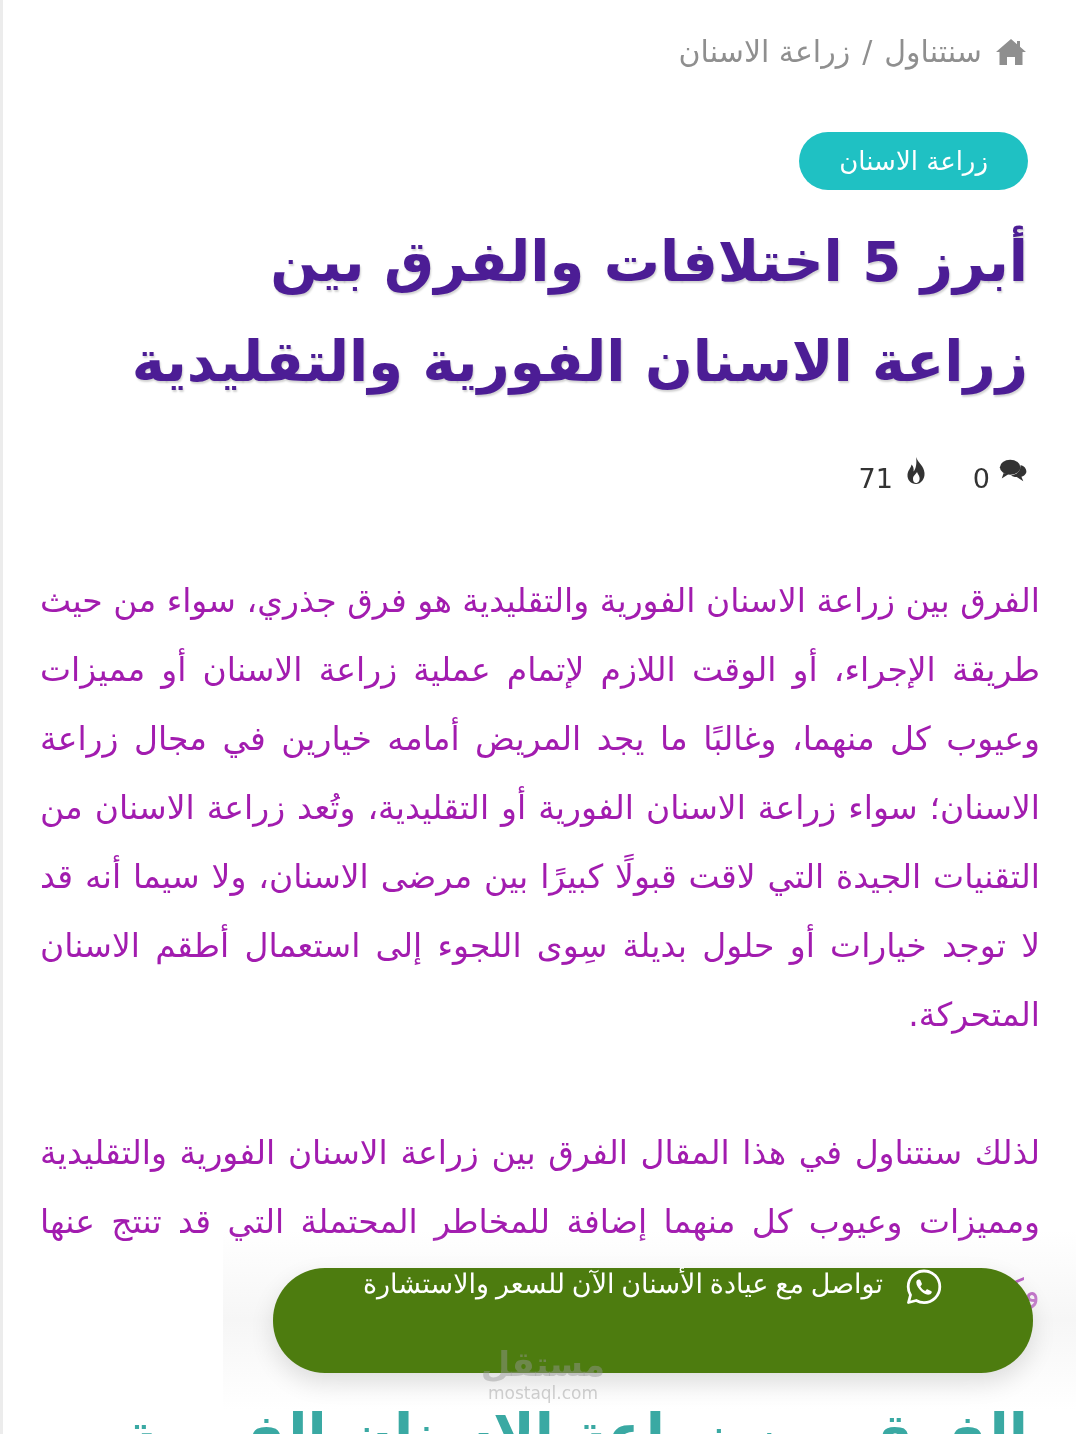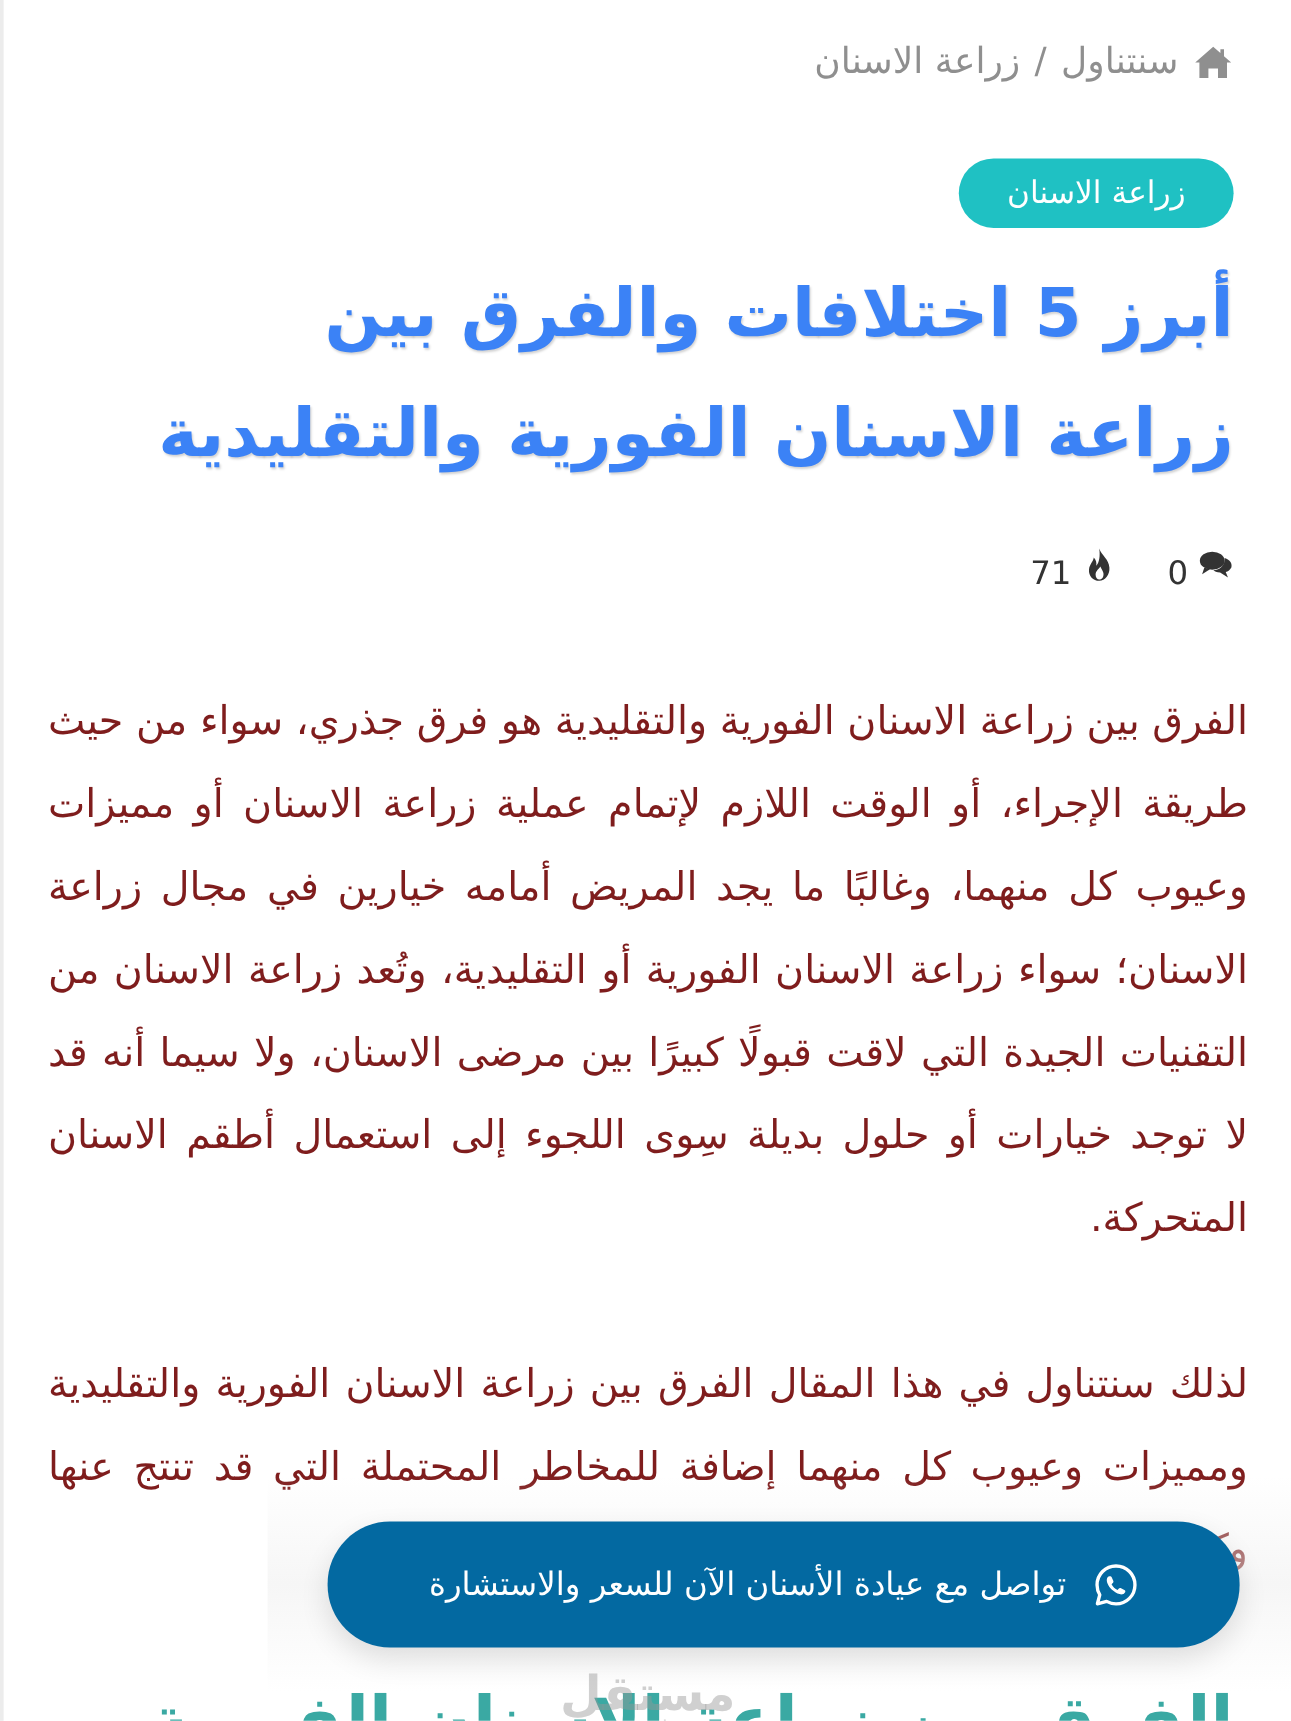--- a/index.html
+++ b/index.html
@@ -52,21 +52,21 @@
     
     .article-title {
       position: absolute;
       top: 212px;
       right: 48px;
       width: 930px;
       font-family: "DejaVu Sans", sans-serif;
       font-weight: bold;
       font-size: 56px;
       line-height: 100px;
-      color: #3b82f6;
+      color: #4c1d95;
       text-align: right;
       text-shadow: 1px 2px 2px rgba(0,0,0,0.18);
     }
     
     .meta-row {
       position: absolute;
       top: 456px;
       right: 48px;
       display: flex;
       align-items: center;
@@ -76,21 +76,21 @@
       line-height: 46px;
     }
     .meta-item { display: flex; gap: 8px; }
     .meta-icon { width: 30px; height: 30px; display: inline-block; }
     
     .article-body {
       position: absolute;
       top: 566px;
       right: 36px;
       width: 1000px;
-      color: #7f1d1d;
+      color: #a21caf;
       font-size: 33px;
       line-height: 69px;
       text-align: justify;
       text-align-last: right;
     }
     .article-body p { margin-bottom: 69px; }
     
     .section-heading {
       position: absolute;
       top: 1390px;
@@ -113,44 +113,45 @@
       background: linear-gradient(to bottom, rgba(255,255,255,0) 0%, rgba(240,240,240,0.6) 50%, rgba(255,255,255,0) 100%);
       pointer-events: none;
     }
     .whatsapp-cta {
       position: absolute;
       left: 270px;
       top: 1268px;
       width: 760px;
       height: 105px;
       border-radius: 52px;
-      background: #0369a1;
+      background: #4d7c0f;
       color: #ffffff;
       display: flex;
-      align-items: center;
+      align-items: flex-start;
       justify-content: center;
       gap: 22px;
       font-size: 27px;
       box-shadow: 0 10px 24px rgba(0,0,0,0.12);
       cursor: pointer;
       direction: rtl;
+      font-family: Liberation Serif, serif;
     }
     .wa-icon { width: 38px; height: 38px; display: inline-block; }
     
     .watermark {
       position: absolute;
       left: 470px;
       top: 1345px;
       width: 140px;
       text-align: center;
       color: rgba(150,150,150,0.45);
       pointer-events: none;
       direction: ltr;
     }
-    .watermark .wm-ar { font-size: 40px; font-weight: bold; line-height: 38px; direction: rtl; margin-top: 48px; }
+    .watermark .wm-ar { font-size: 34px; font-weight: bold; line-height: 38px; direction: rtl; }
     .watermark .wm-en { font-size: 17px; line-height: 20px; }
   </style>
 </head>
 <body>
 
 <div class="page">
 
   <nav class="breadcrumb">
     <svg class="home-icon" viewBox="0 0 34 30">
       <path d="M17 2 L2 15 L5.5 15 L5.5 28 L13 28 L13 20 L21 20 L21 28 L28.5 28 L28.5 15 L32 15 L26 9.8 L26 4 L23 4 L23 7.2 Z" fill="#8f8f8f"></path>

